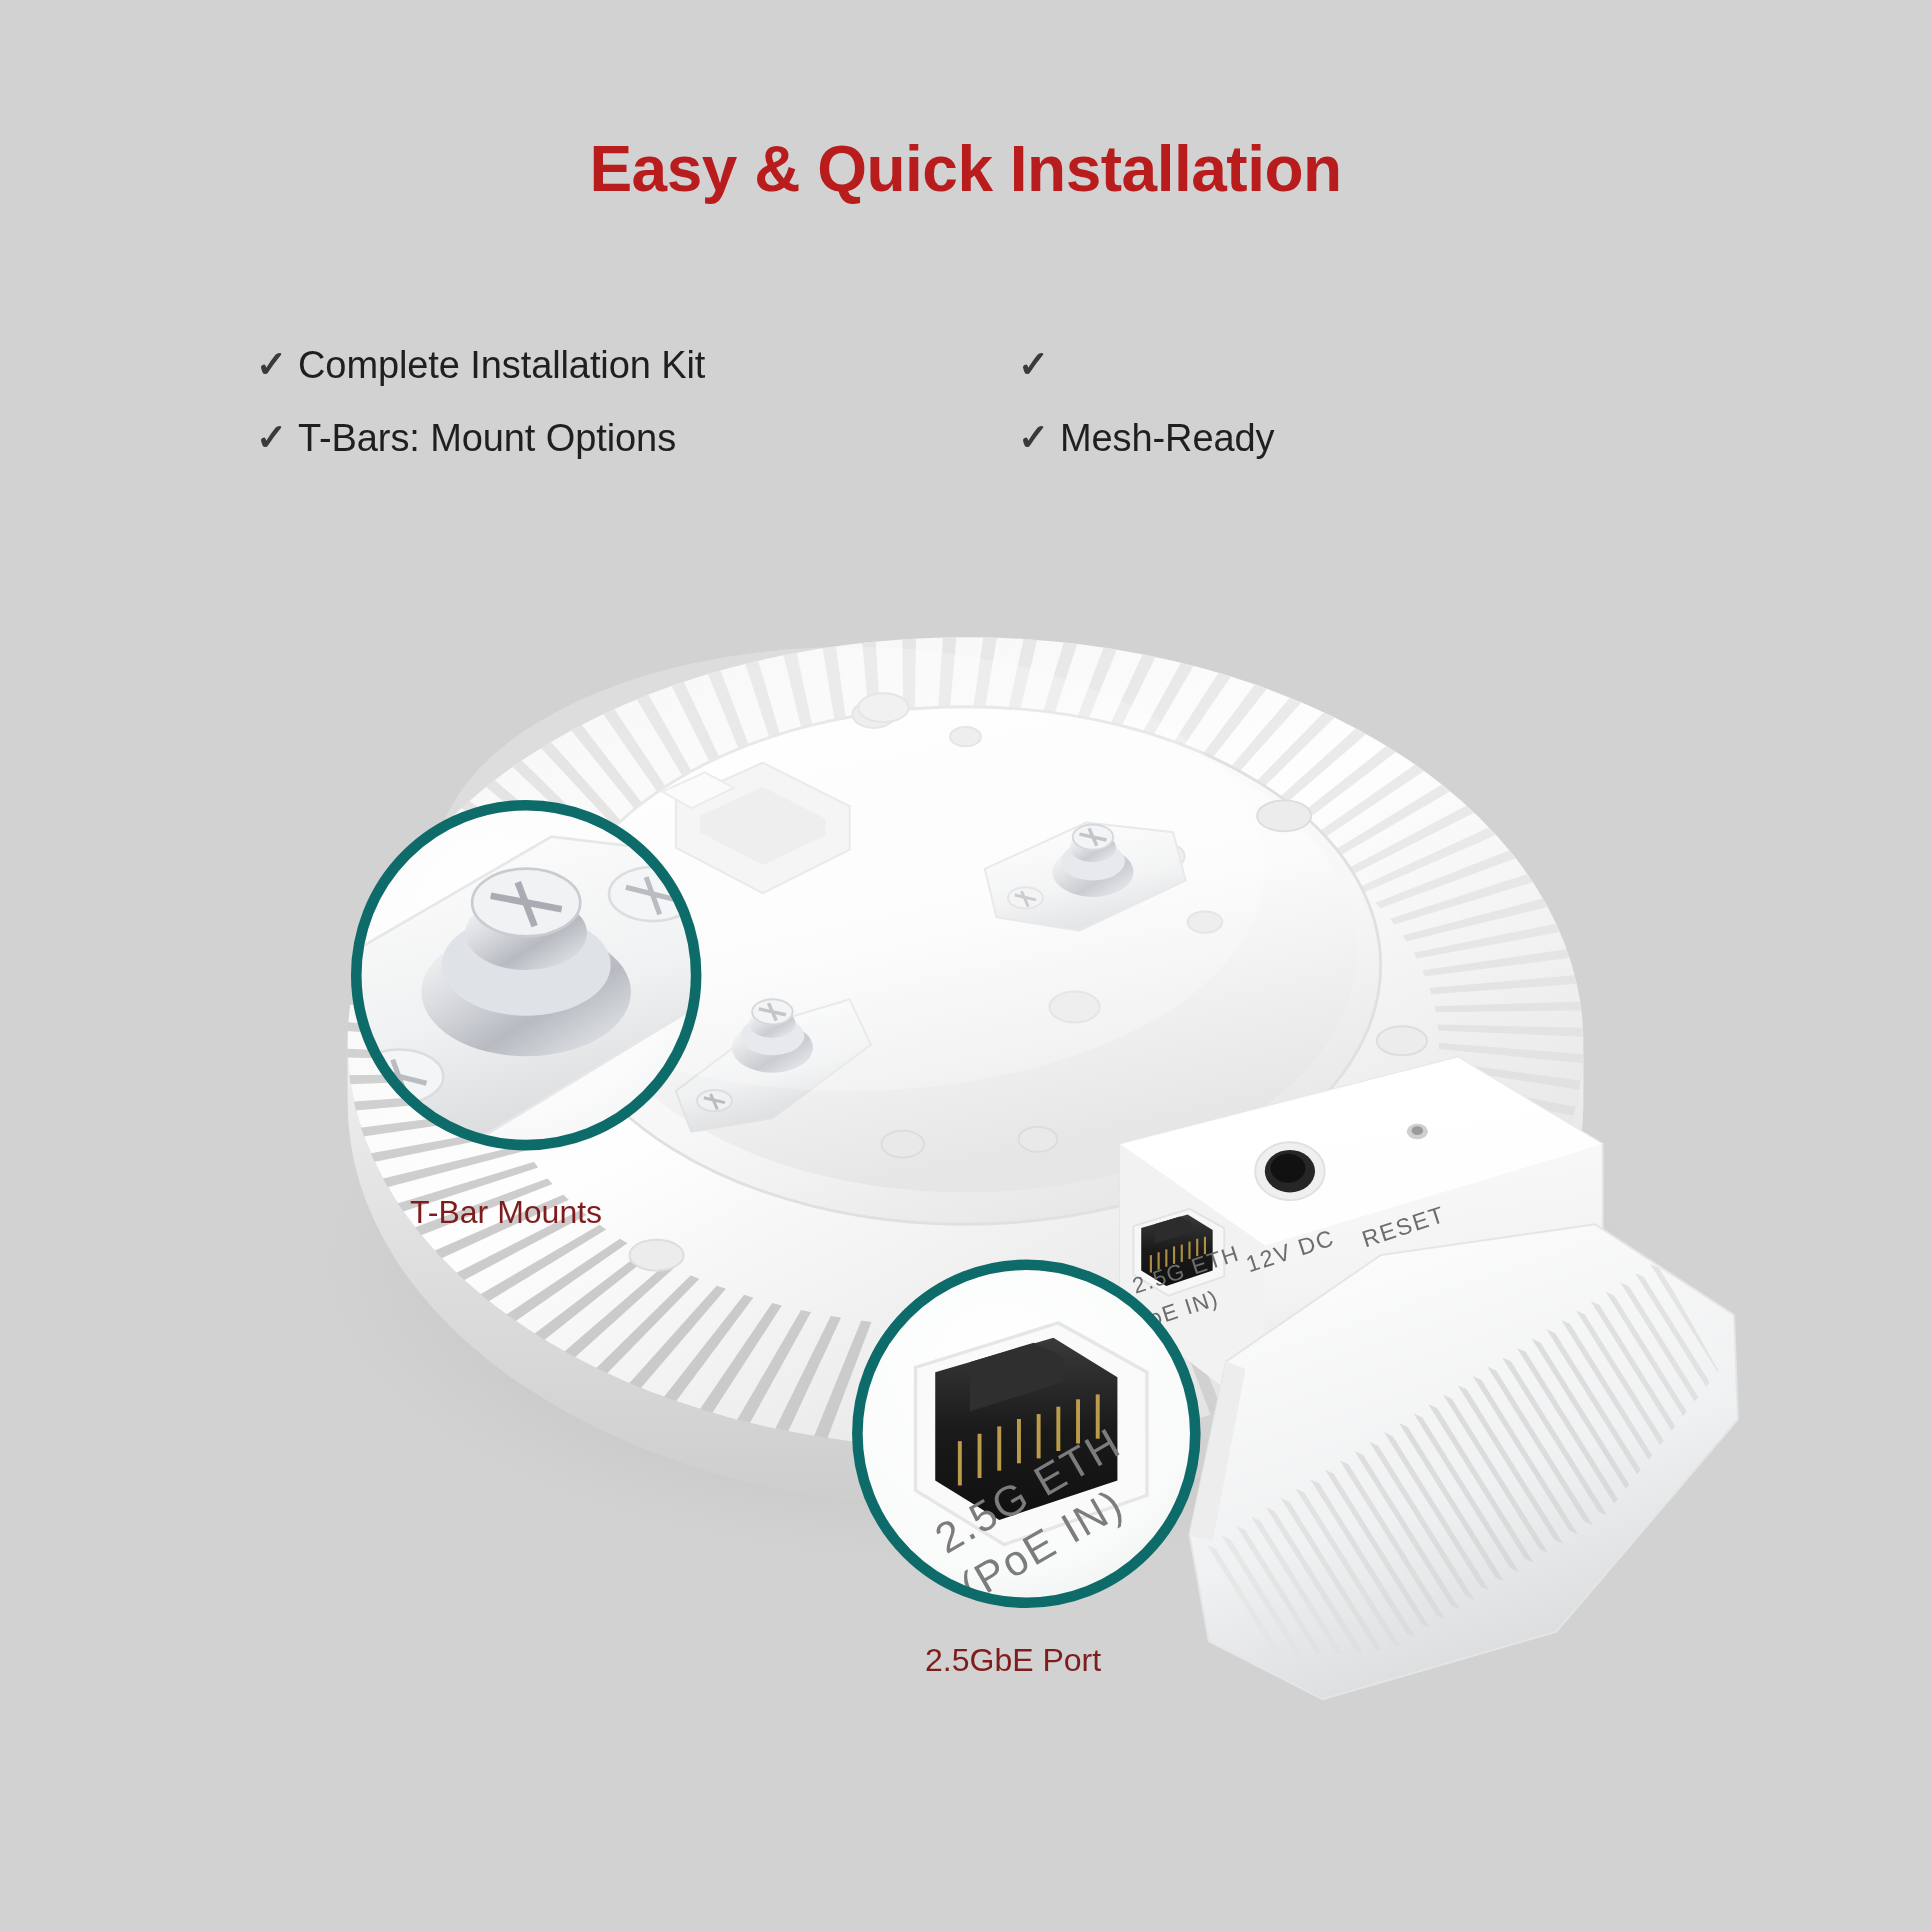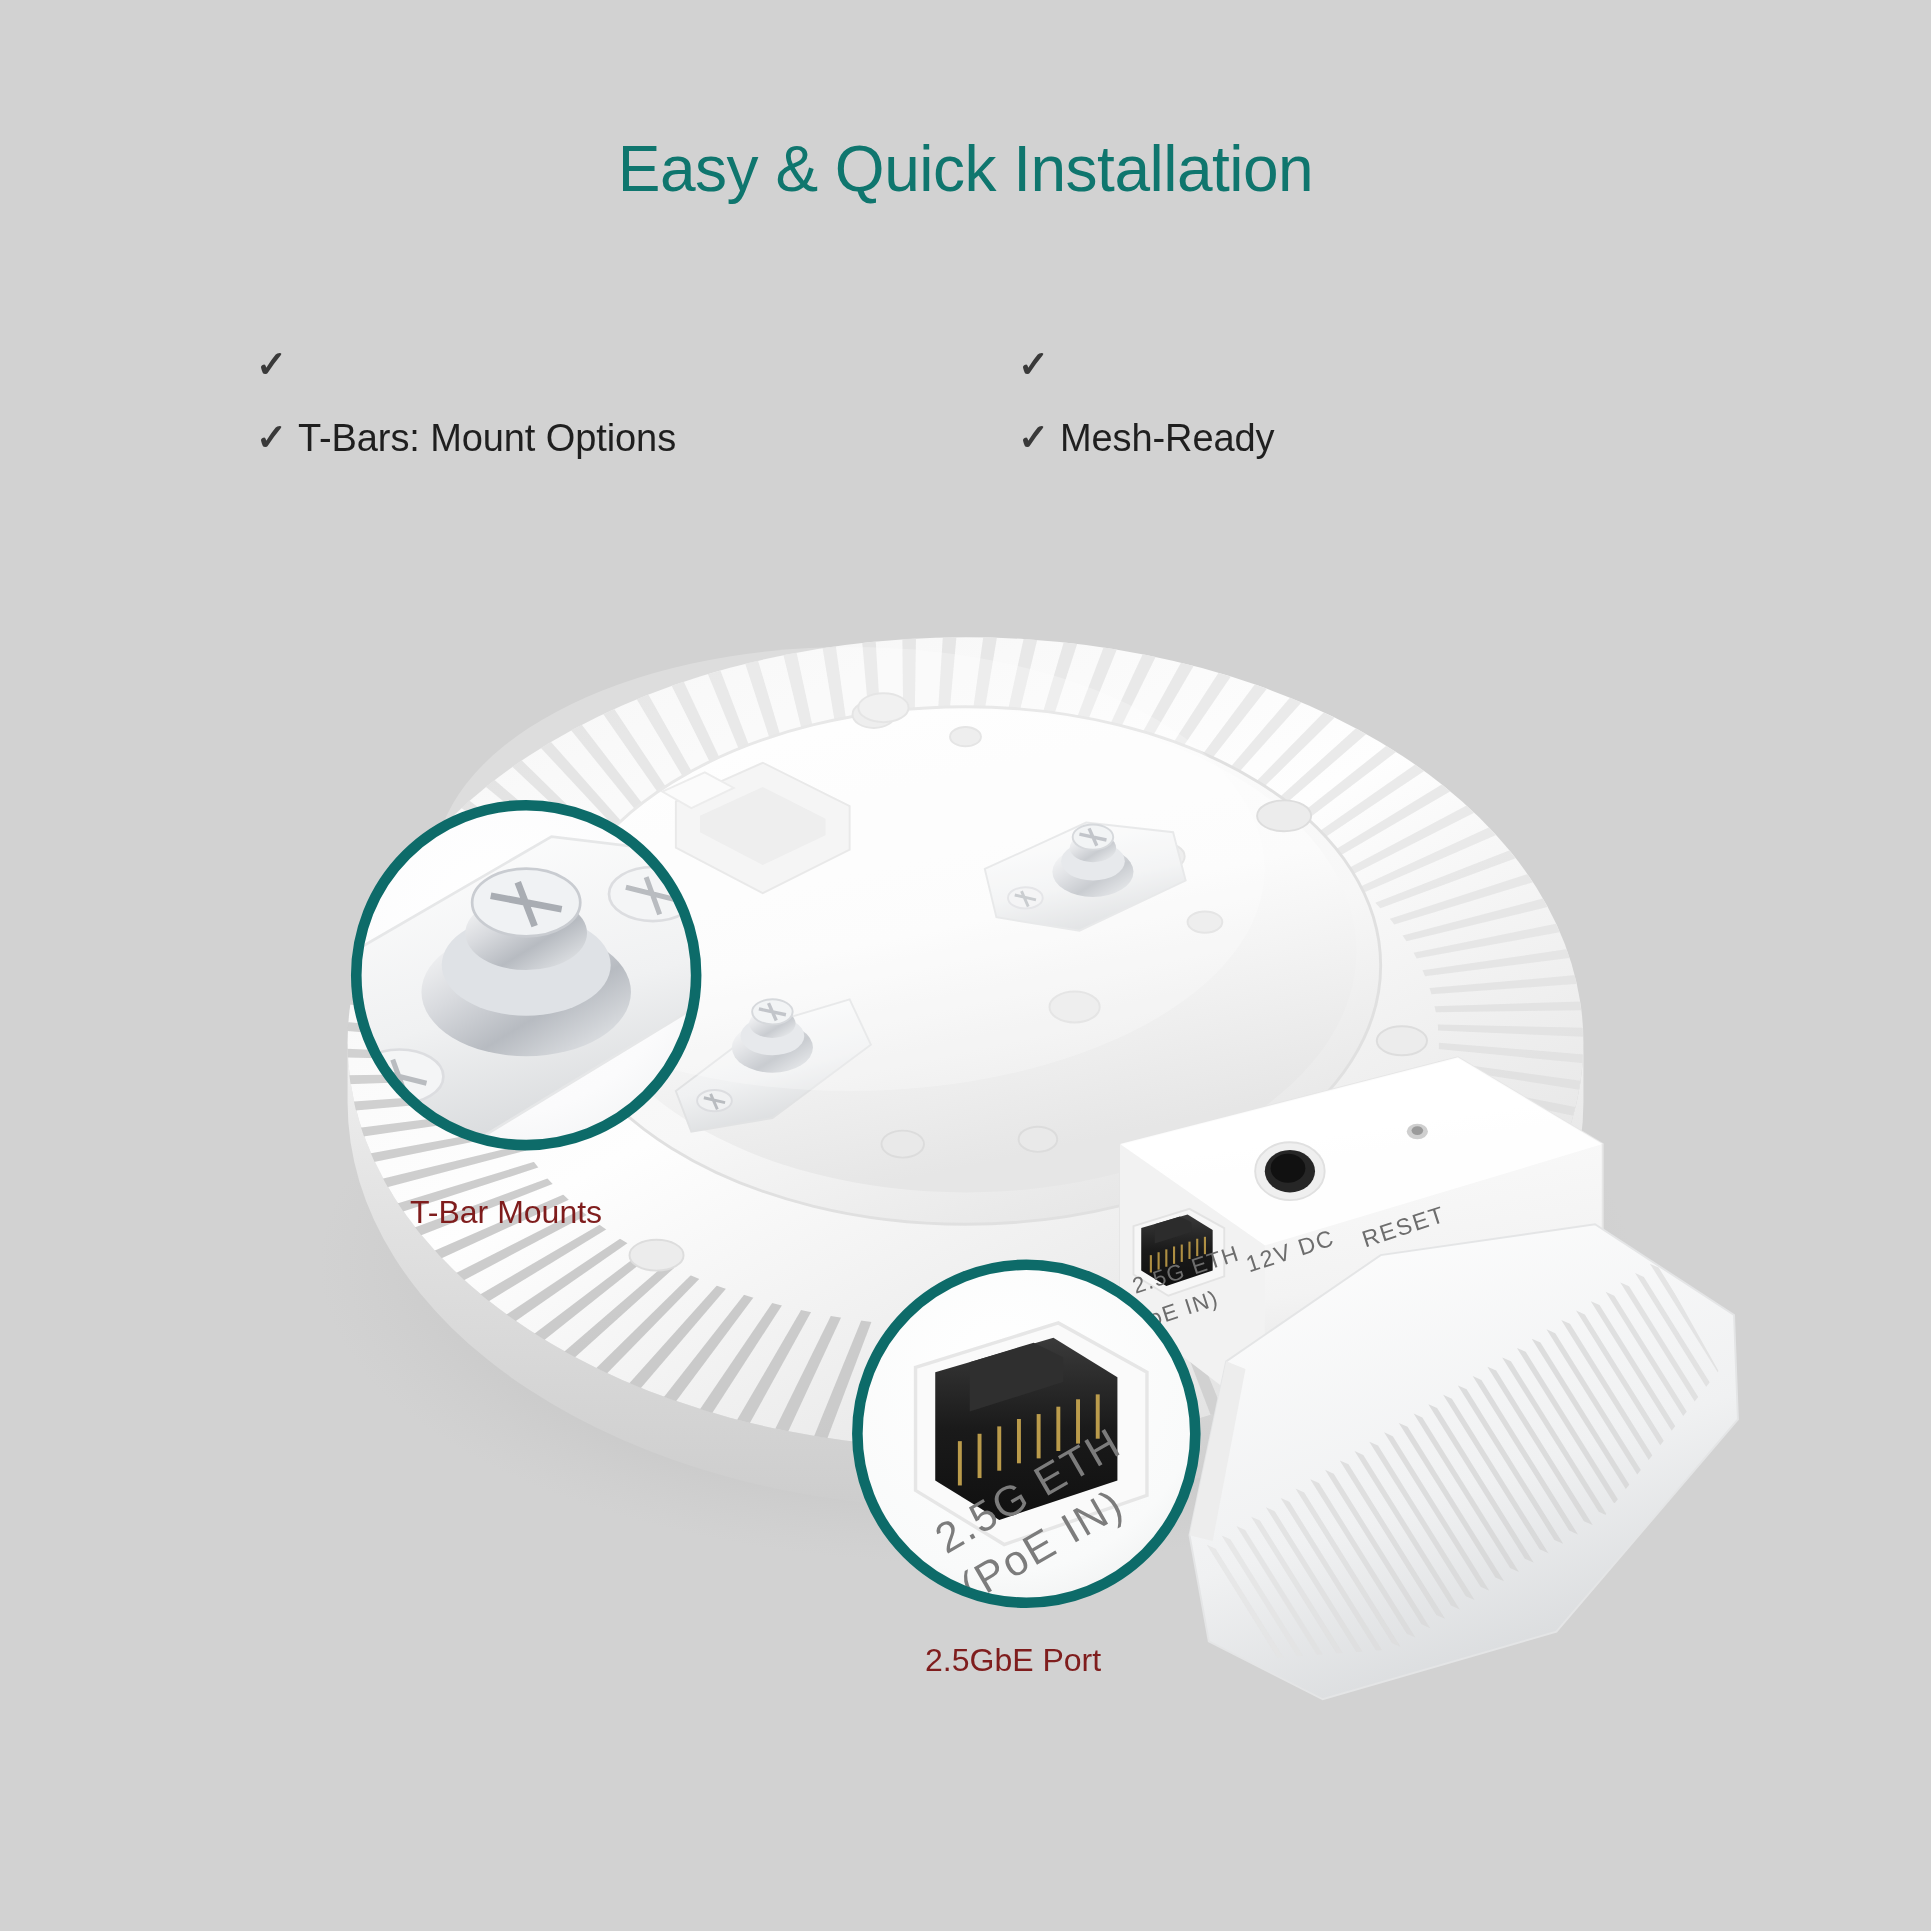--- a/index.html
+++ b/index.html
@@ -23,23 +23,23 @@
 
   
   #headline {
     position: absolute;
     left: 0;
     top: 133px;
     width: 1931px;
     text-align: center;
     font-size: 64px;
     line-height: 73px;
-    font-weight: 400;
+    font-weight: 700;
     letter-spacing: -0.5px;
-    color: #0f766e;
+    color: #b91c1c;
   }
 
   #features {
     position: absolute;
     left: 256px;
     top: 328px;
     width: 1429px;
     display: grid;
     grid-template-columns: 608px 608px;
     grid-auto-rows: 73px;
@@ -92,20 +92,21 @@
 <body>
 
 <div id="stage">
 
   <div id="headline">Easy &amp; Quick Installation</div>
 
   <div id="features">
 
     <div class="feature-row">
       <span class="check-icon">✓</span>
+      <span class="feature-label">Complete Installation Kit</span>
     </div>
 
     <div class="feature-row">
       <span class="check-icon">✓</span>
     </div>
 
     <div class="feature-row">
       <span class="check-icon">✓</span>
       <span class="feature-label">T-Bars: Mount Options</span>
     </div>

